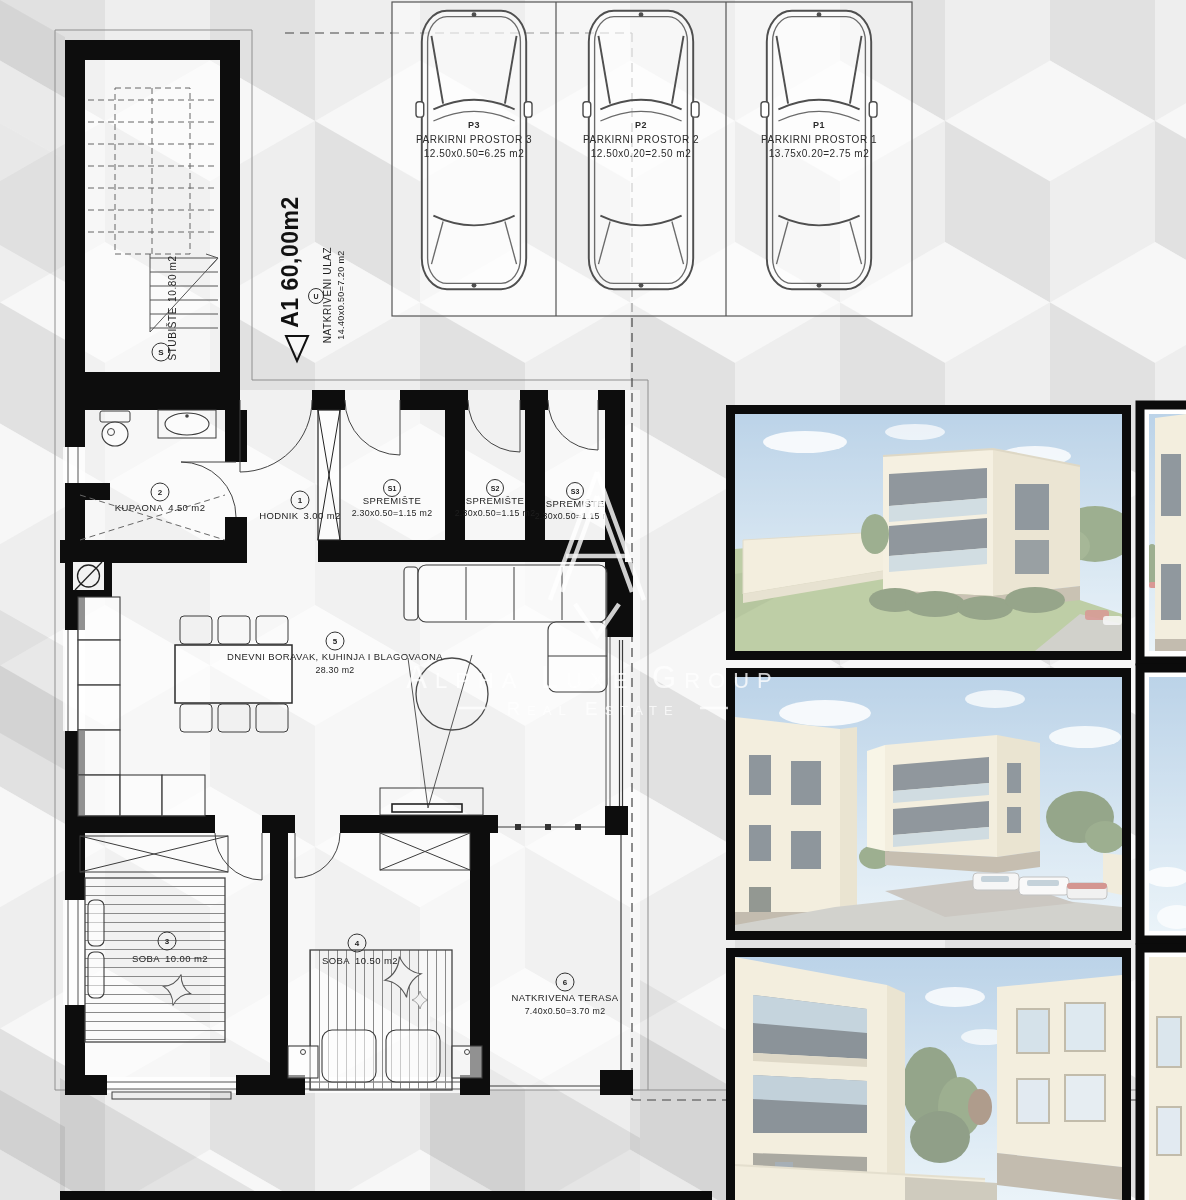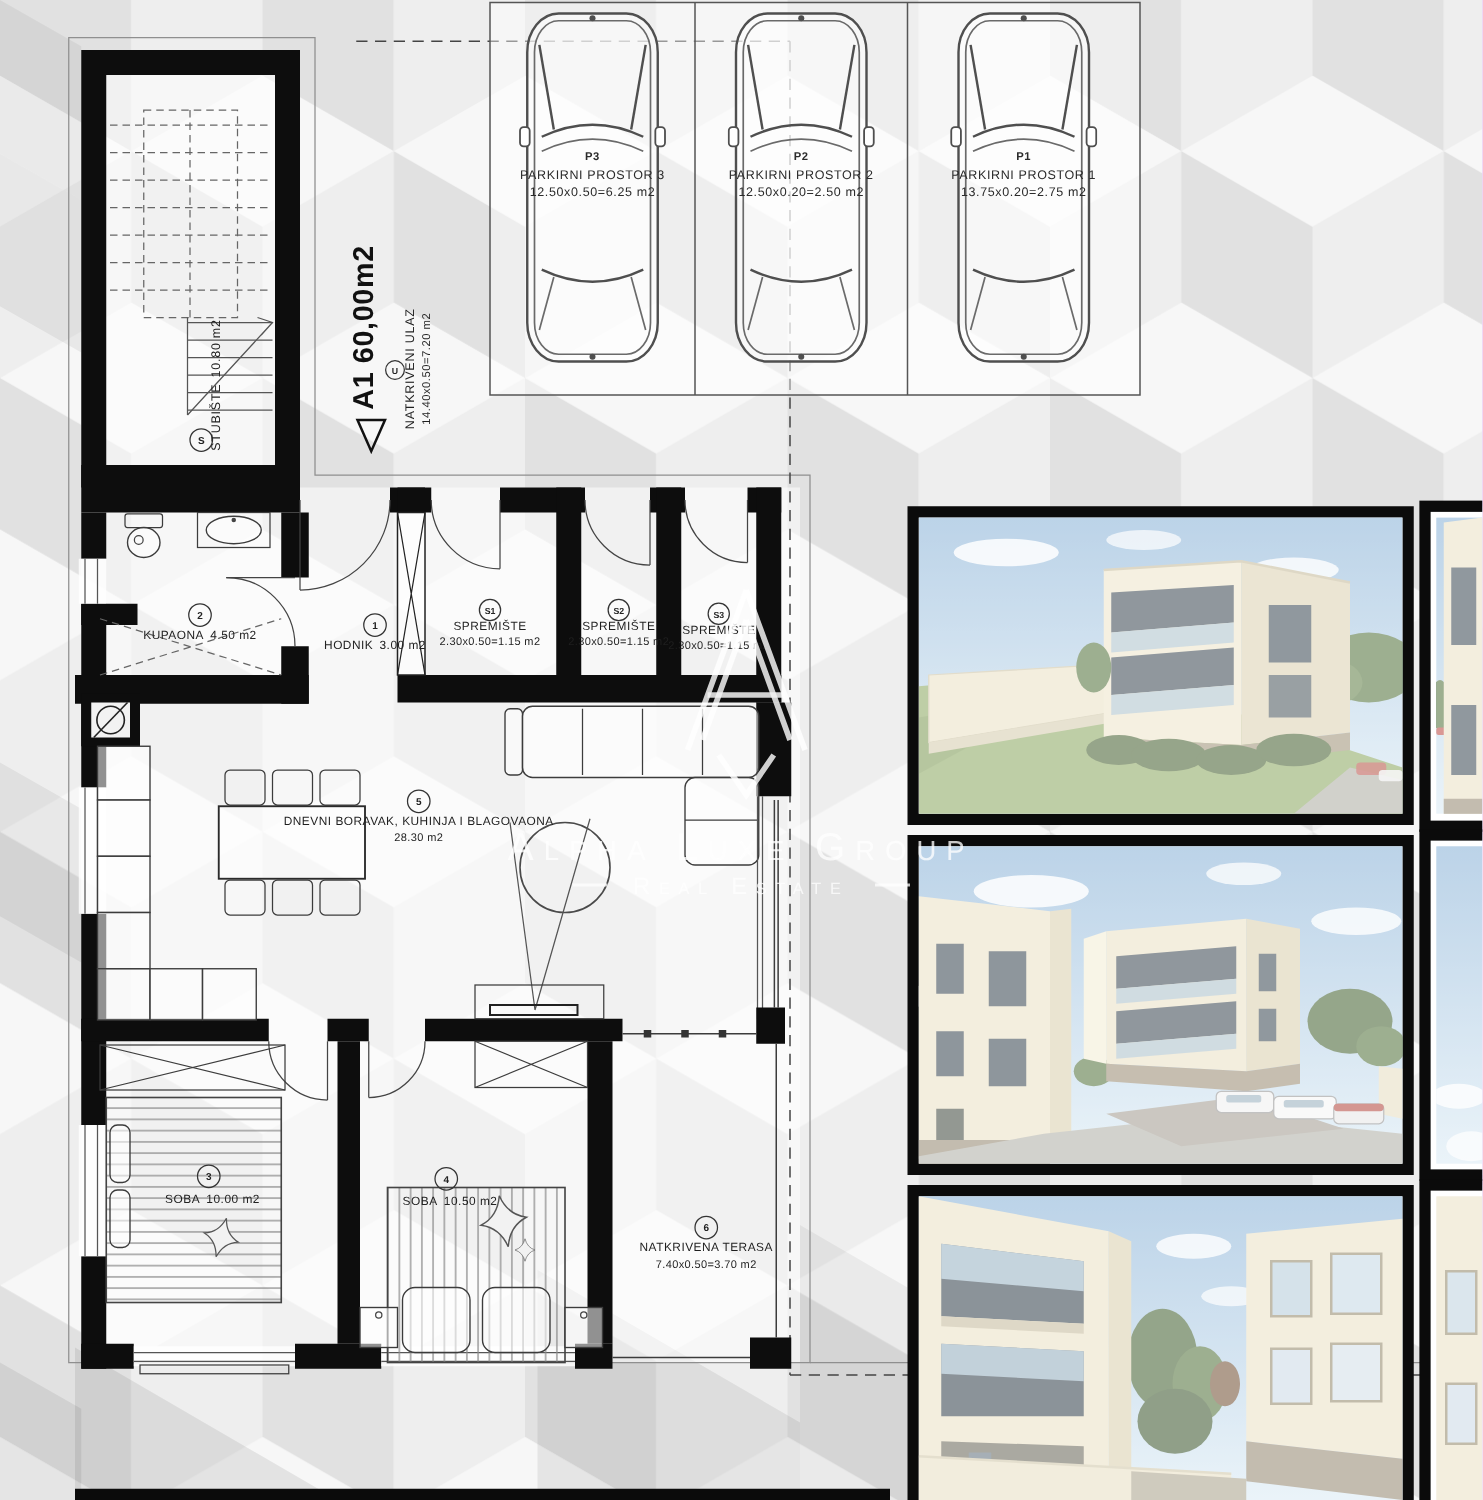--- a/index.html
+++ b/index.html
@@ -1,16 +1,16 @@
 <!DOCTYPE html>
 <html><head>
 <meta charset="utf-8">
 <style>
   html,body{margin:0;padding:0;background:#f0f0f0;}
-  .page{position:relative;width:1186px;height:1200px;overflow:hidden;background:#f0abfc;}
+  .page{position:relative;width:1186px;height:1200px;overflow:hidden;background:#4d7c0f;}
   svg{display:block;}
   text, tspan{font-family:"Liberation Sans", sans-serif;fill:#222;}
   .tag{font-size:8px;font-weight:bold;text-anchor:middle;}
   .tagS{font-size:7px;font-weight:bold;text-anchor:middle;}
   .lbl{font-size:9.5px;letter-spacing:.4px;text-anchor:middle;fill:#1f1f1f;}
   .dim{font-size:8.8px;letter-spacing:.3px;text-anchor:middle;fill:#1f1f1f;}
   .plbl{font-size:10px;letter-spacing:.5px;text-anchor:middle;fill:#2b2b2b;}
   .ptag{font-size:9px;font-weight:bold;letter-spacing:.5px;text-anchor:middle;fill:#2b2b2b;}
   .big{font-size:23px;font-weight:bold;text-anchor:middle;fill:#111;letter-spacing:.5px;}
   .vert{font-size:10px;letter-spacing:.6px;text-anchor:middle;fill:#1f1f1f;}

